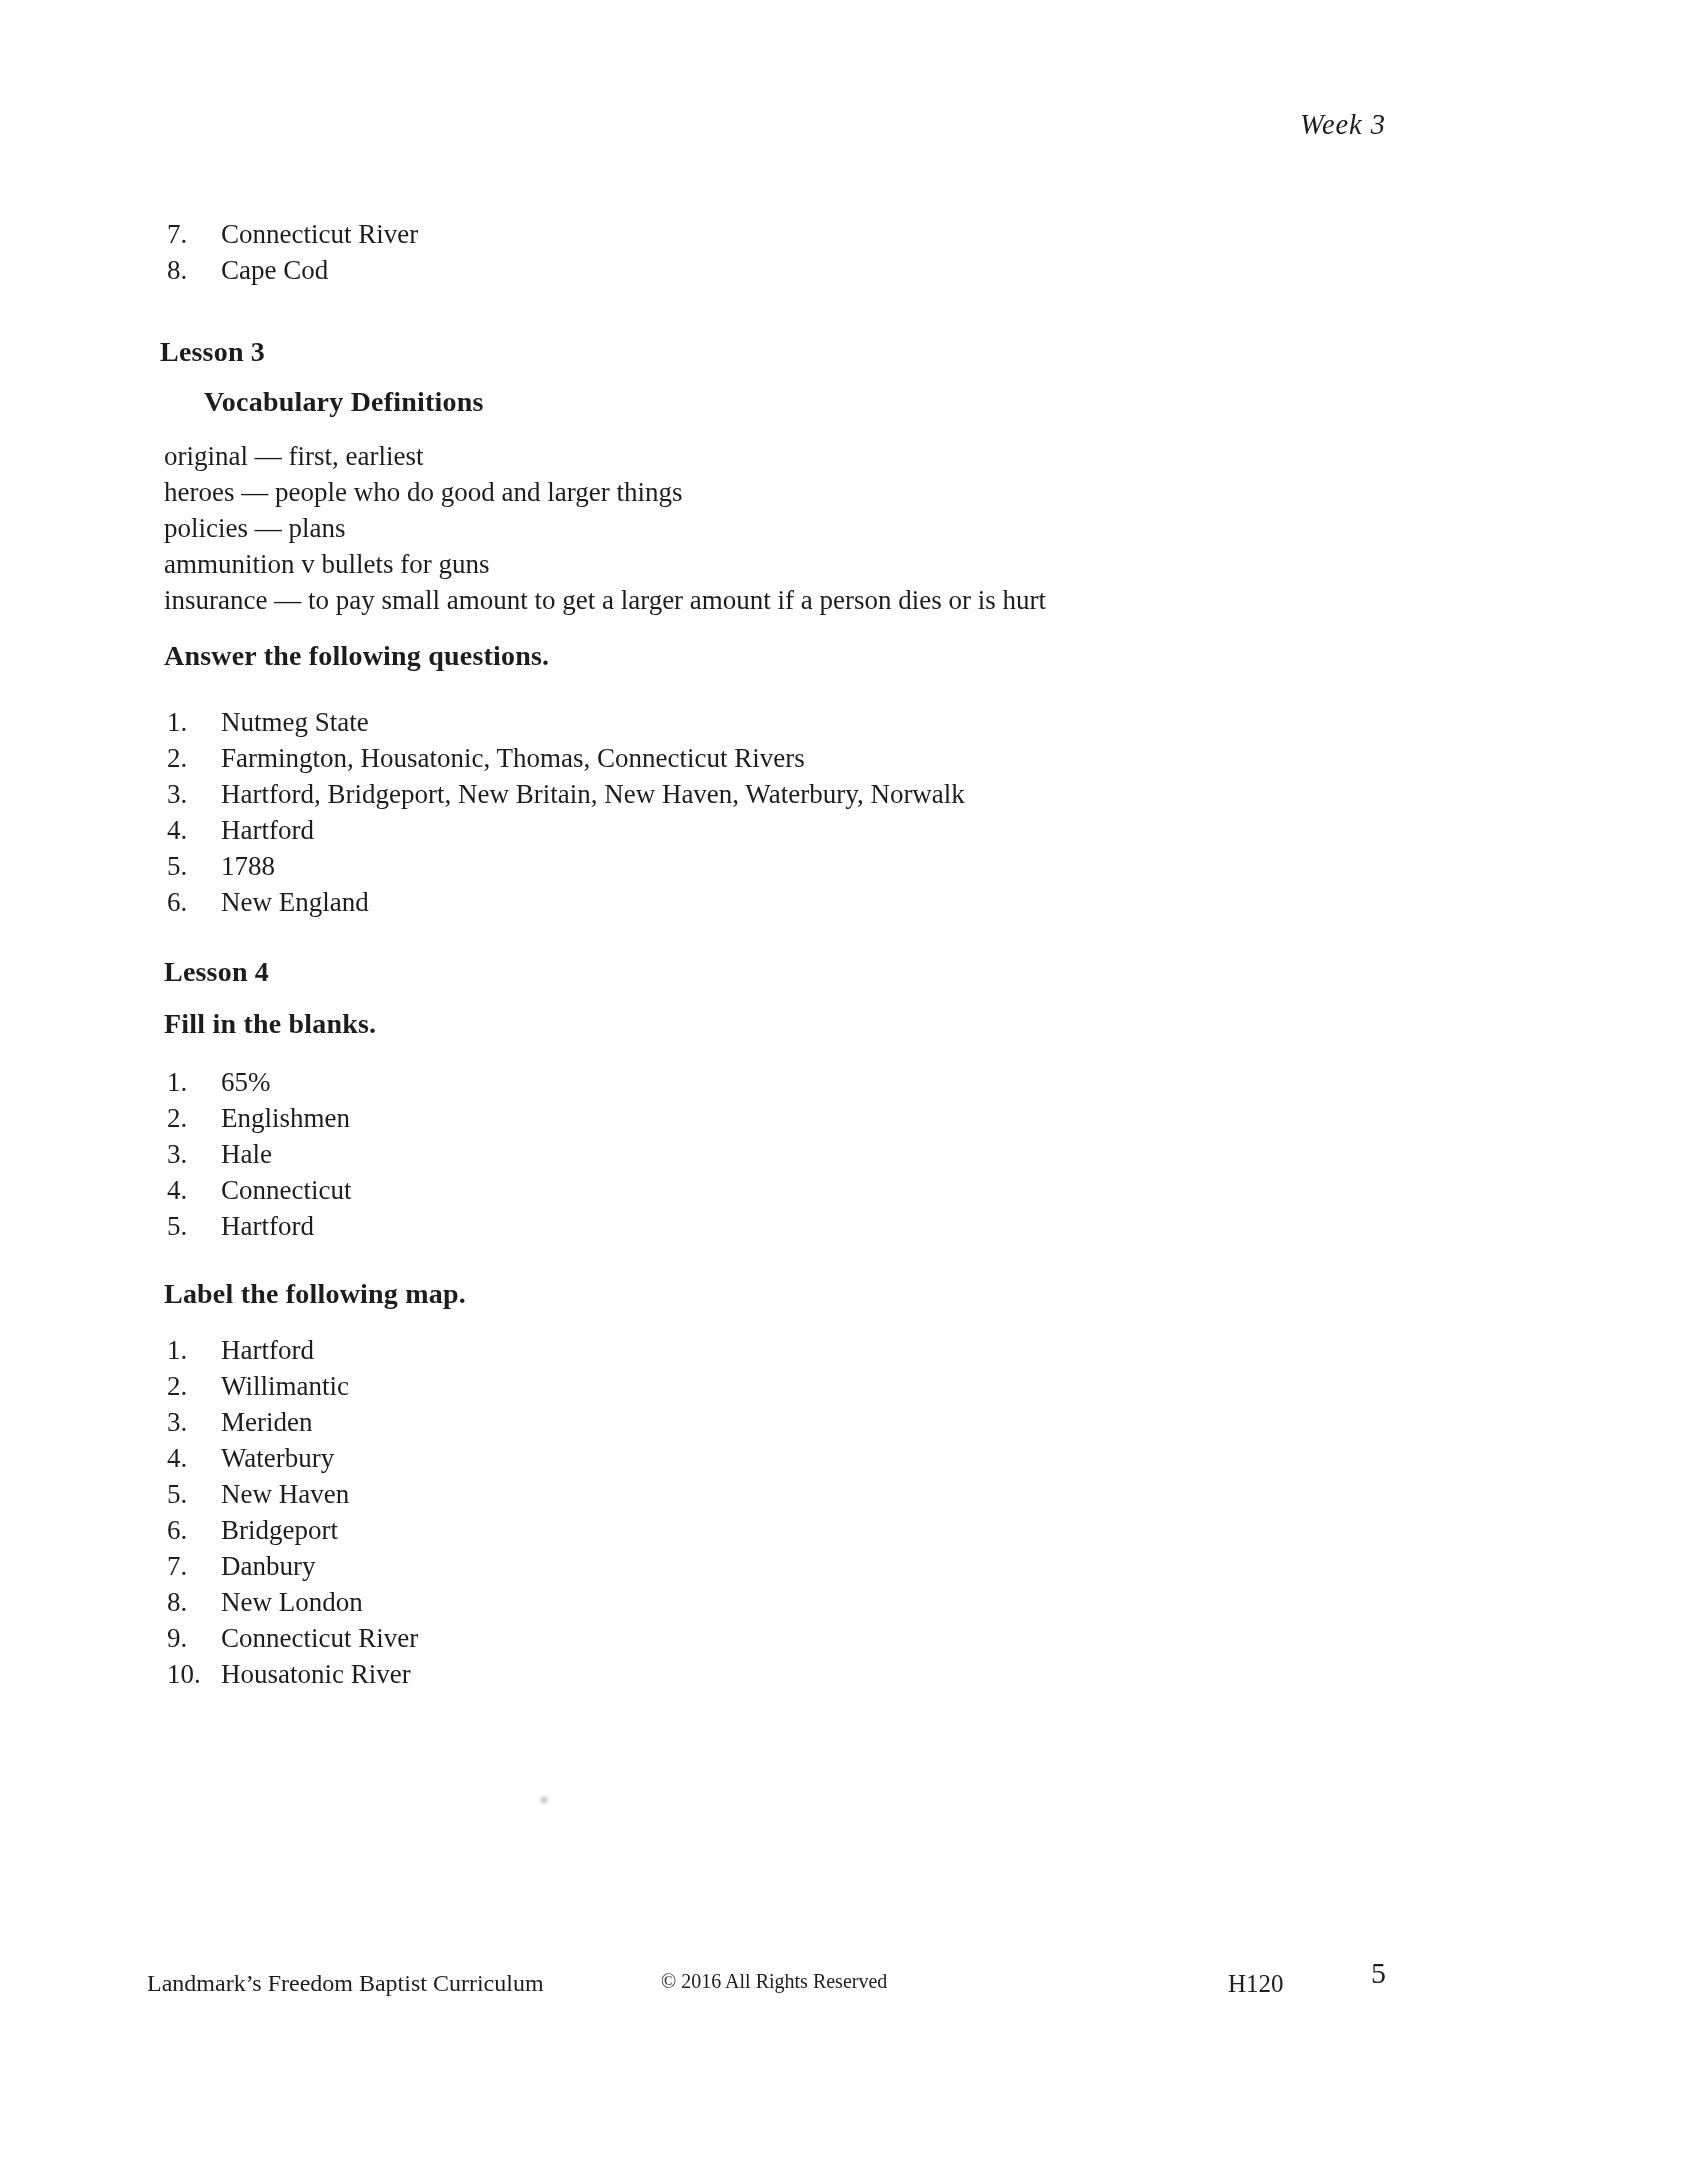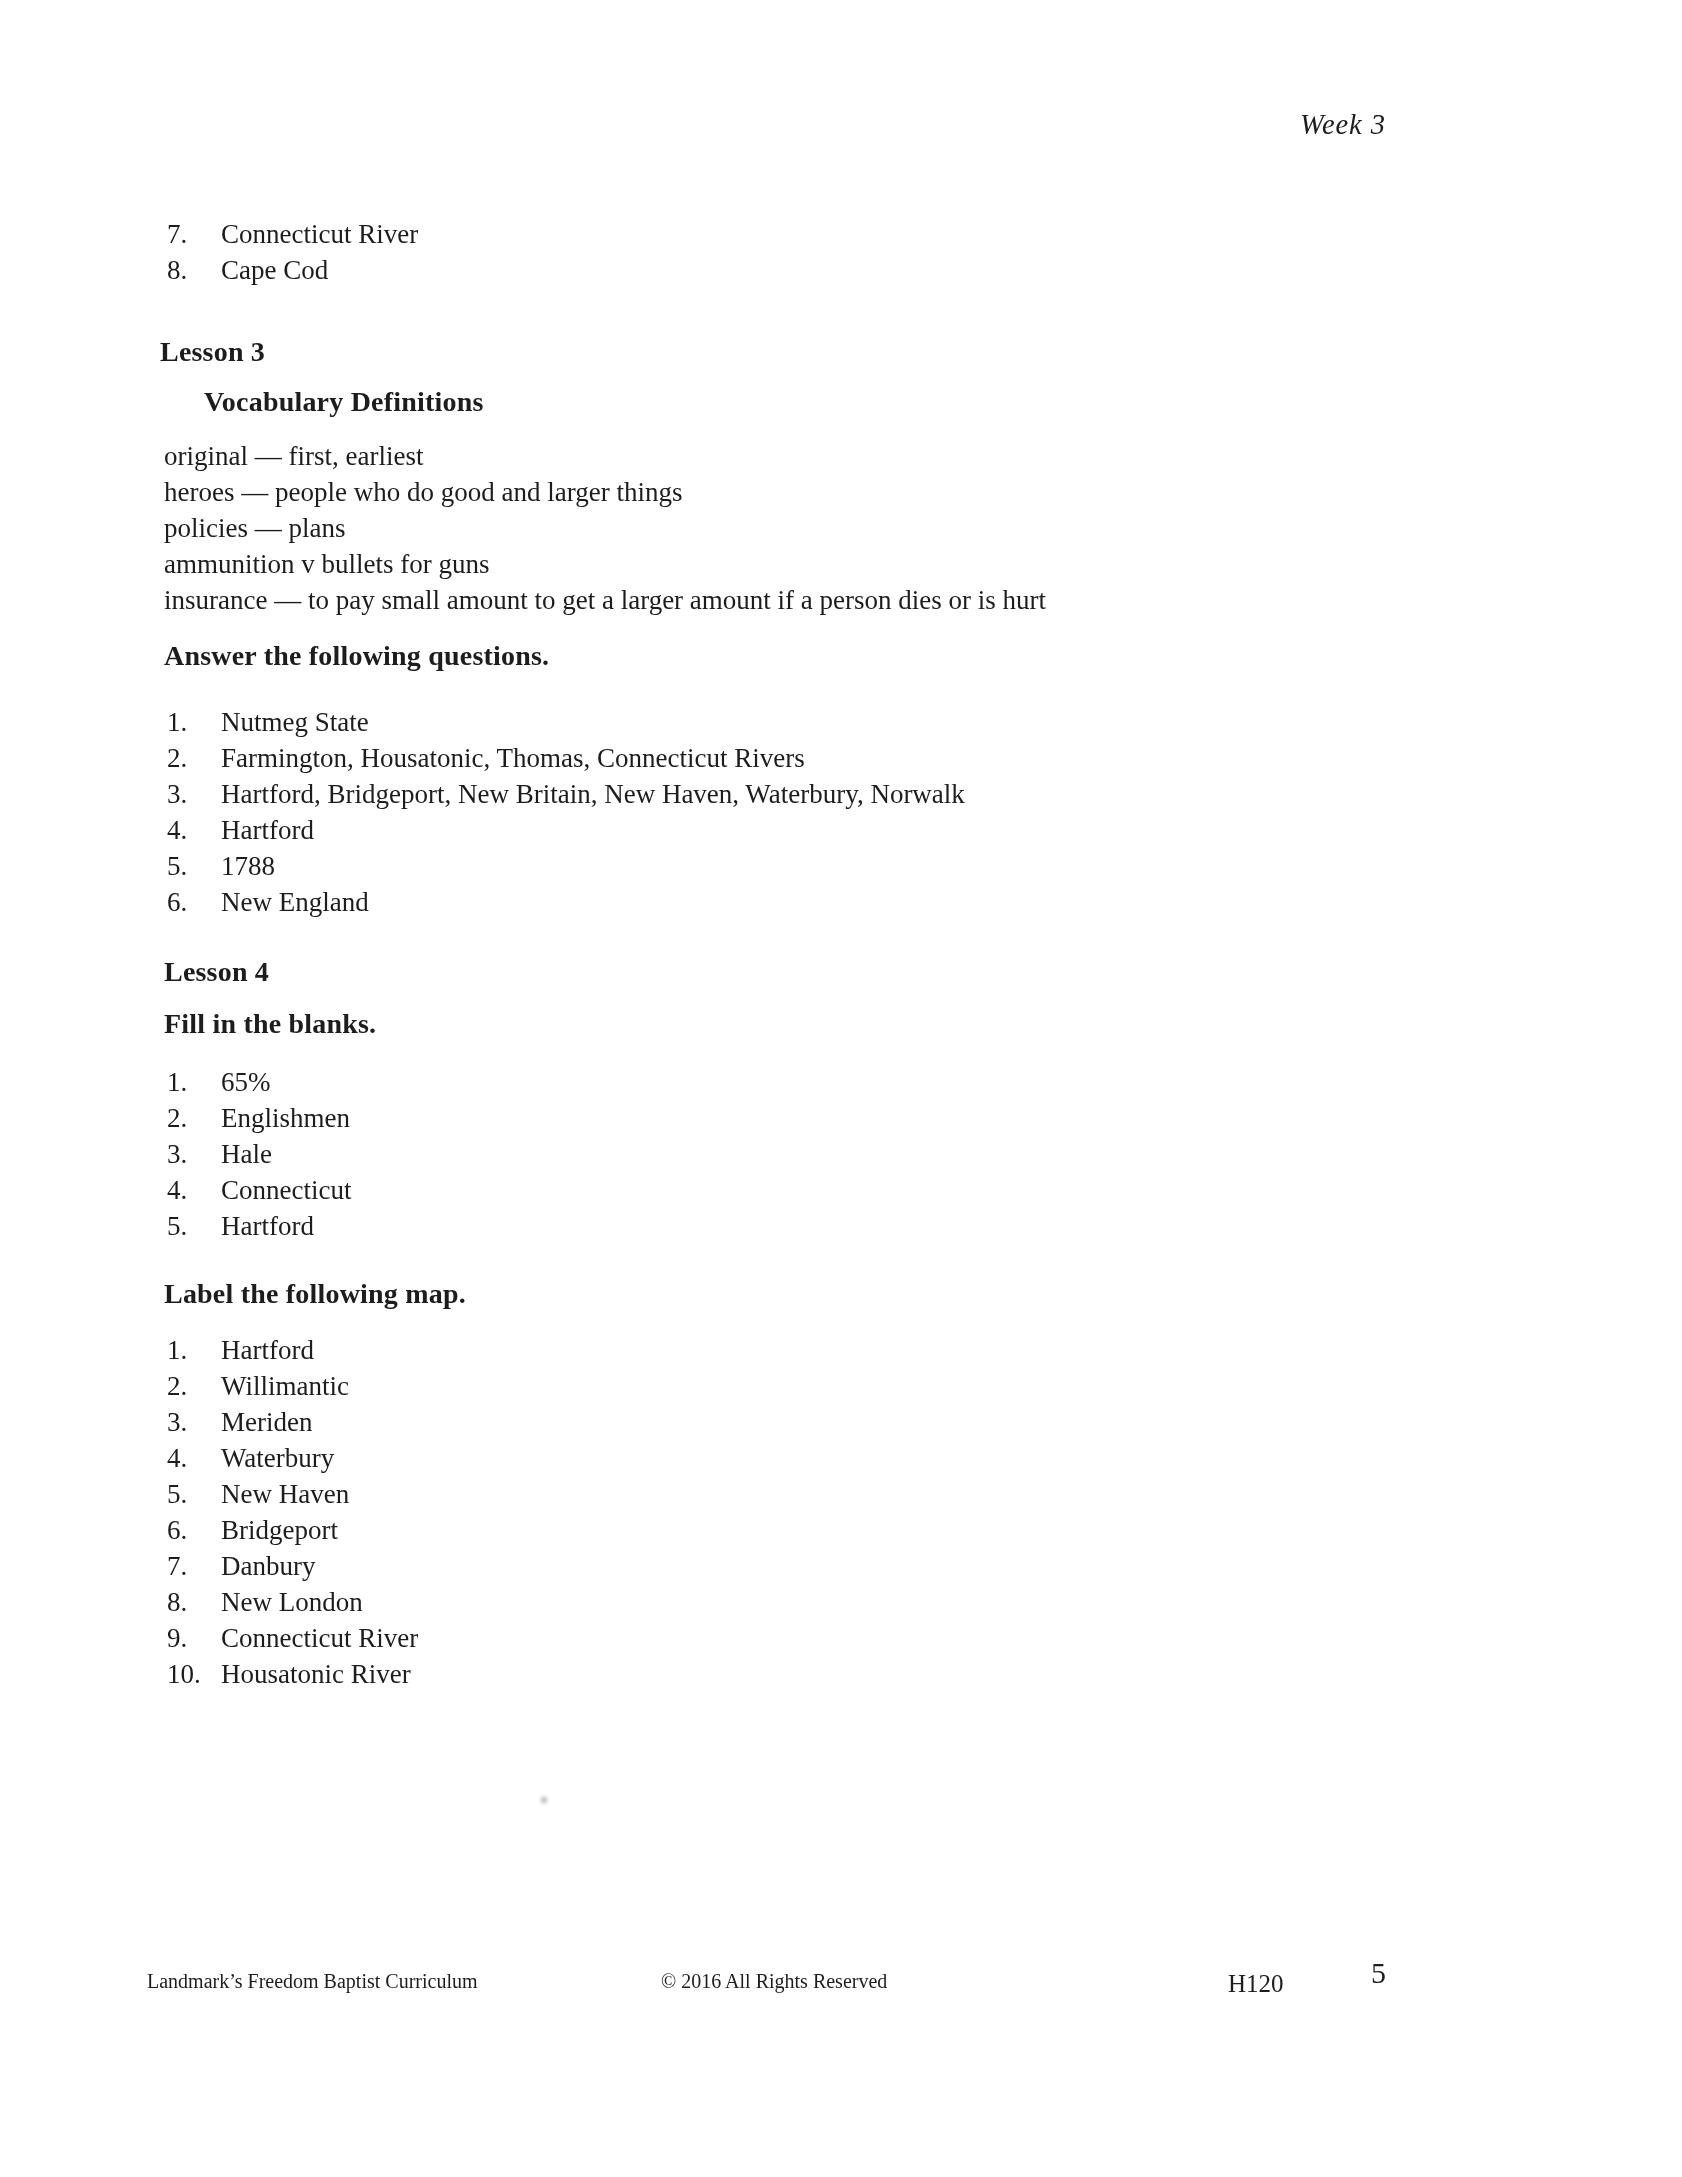--- a/index.html
+++ b/index.html
@@ -61,21 +61,21 @@
   .scan-speck {
     position: absolute;
     left: 538px;
     top: 1794px;
     width: 12px;
     height: 12px;
     border-radius: 50%;
     background: radial-gradient(circle, rgba(120,120,120,0.45) 0%, rgba(160,160,160,0.25) 40%, rgba(255,255,255,0) 75%);
   }
 
-  .footer-left   { position: absolute; left: 147px;  top: 1970px; font-size: 20px; }
+  .footer-left   { position: absolute; left: 147px;  top: 1970px; font-size: 24px; }
   .footer-center { position: absolute; left: 661px;  top: 1970px; font-size: 20px; text-align: right; }
   .footer-code   { position: absolute; left: 1228px; top: 1970px; font-size: 25px; }
   .footer-page   { position: absolute; left: 1371px; top: 1956px; font-size: 30px; }
 </style>
 </head>
 <body>
 
 <div>
 
   <div class="week-label">Week 3</div>

